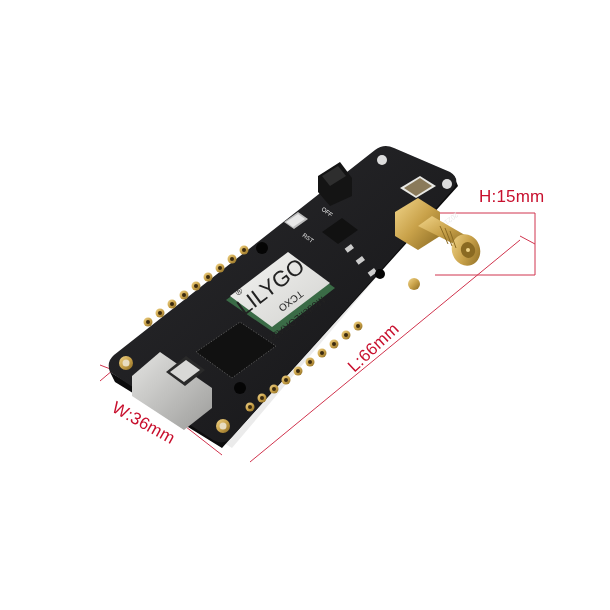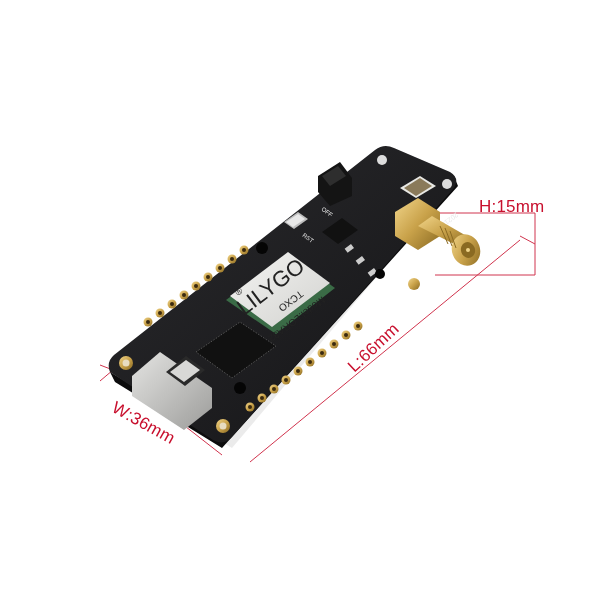--- a/index.html
+++ b/index.html
@@ -1,19 +1,19 @@
 <!DOCTYPE html>
 <html><head>
 <meta charset="utf-8">
 <style>
   html, body { margin: 0; padding: 0; background: #ffffff; }
   body { width: 610px; height: 610px; overflow: hidden; position: relative; font-family: "Liberation Sans", sans-serif; }
   #scene { position: absolute; left: 0; top: 0; width: 610px; height: 610px; }
   .dim-label { position: absolute; color: #c8102e; font-family: "Liberation Sans", sans-serif; font-size: 17px; font-weight: 400; white-space: nowrap; letter-spacing: 0.2px; }
-  .dim-h { left: 479px; top: 197px; }
+  .dim-h { left: 479px; top: 187px; }
   .dim-l { left: 344px; top: 362px; transform: rotate(-43deg); transform-origin: left top; font-size: 17px; }
   .dim-w { left: 118px; top: 398px; transform: rotate(29deg); transform-origin: left top; font-size: 17px; }
   .silk { font-family: "Liberation Sans", sans-serif; fill: #e8e8e8; }
   .shield-text { font-family: "Liberation Sans", sans-serif; fill: #222; }
 </style>
 </head>
 <body>
 
 <svg id="scene" viewBox="0 0 610 610" xmlns="http://www.w3.org/2000/svg">
   <defs>

